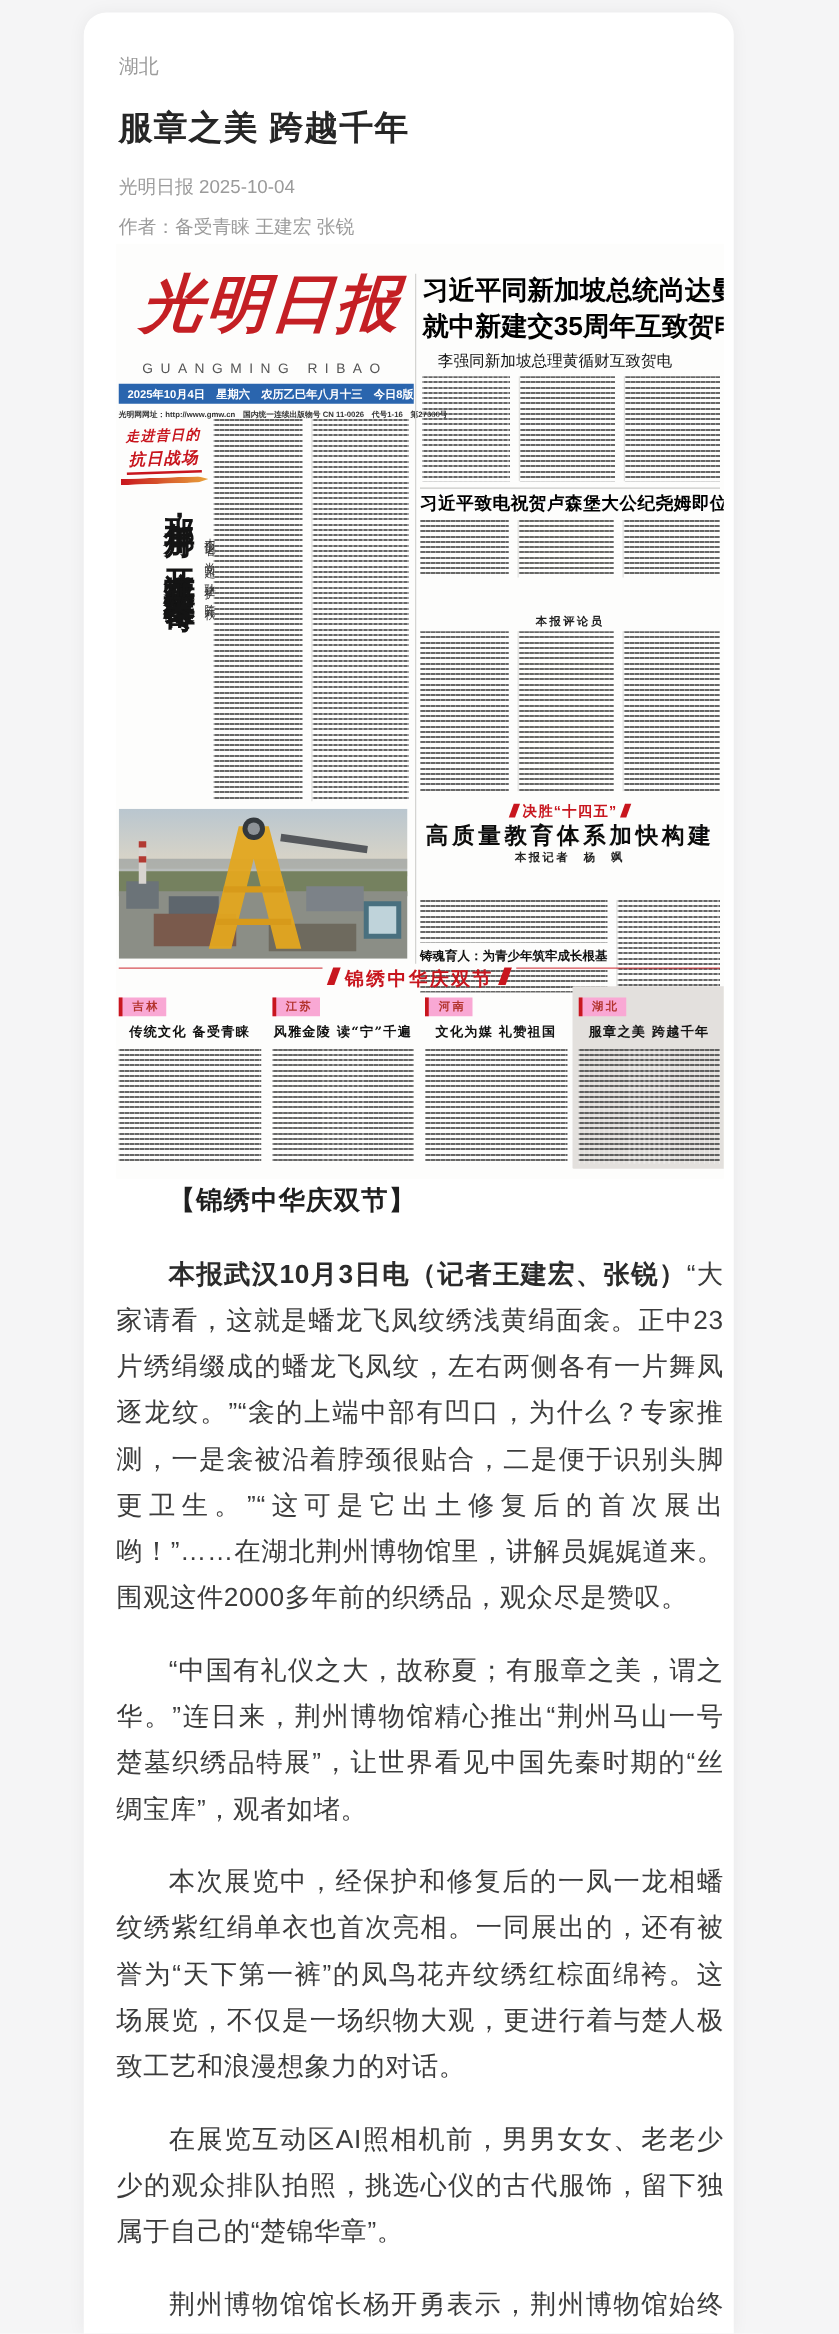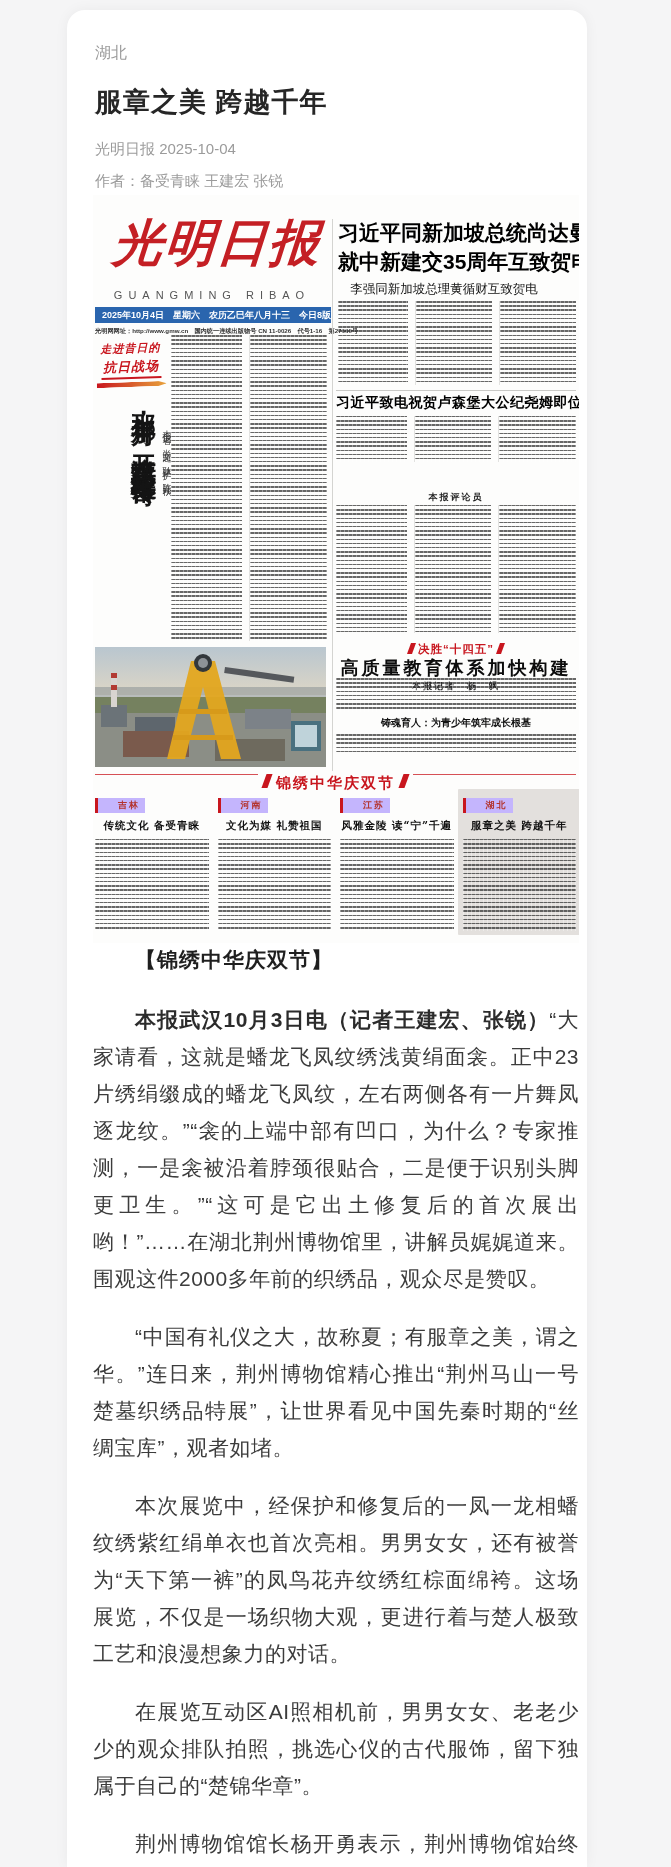--- a/index.html
+++ b/index.html
@@ -116,21 +116,21 @@
   .divider .sl{width:6px;height:14px;background:#c8161e;transform:skewX(-20deg);}
   .divider .tx{
     color:#c8161e;font-weight:900;font-size:15px;letter-spacing:2px;
     font-family:"Liberation Sans",sans-serif;white-space:nowrap;
   }
   .bcols{left:2px;top:598px;width:481px;display:flex;gap:9px;}
   .bcol{flex:1;}
   .bcol.hl{background:#e3e0dd;padding:4px 5px;margin:-4px -5px;border-radius:1px;}
   .rtag{
     display:inline-block;font-size:9px;font-weight:700;color:#b3342e;
-    border-left:3px solid #c8161e;background:#c4b5fd;padding:1px 5px 1px 20px;letter-spacing:2px;
+    border-left:3px solid #c8161e;background:#f9a8d4;padding:1px 5px 1px 8px;letter-spacing:2px;
     font-family:"Liberation Sans",sans-serif;
   }
   .bhead{
     text-align:center;font-weight:900;font-size:10.5px;letter-spacing:1px;color:#111;
     margin:6px 0 6px;white-space:nowrap;
   }
 
   
   .article{position:absolute;left:26px;top:936px;width:486px;}
   .section-tag{
@@ -225,21 +225,21 @@
       <div class="nt" style="height:128px;"></div>
       <div class="nt" style="height:128px;"></div>
       <div class="nt" style="height:128px;"></div>
     </div>
 
     <div class="abs edu-badge">
       <span class="sl"></span><span>决胜“十四五”</span><span class="sl"></span>
     </div>
     <div class="abs edu-h">高质量教育体系加快构建</div>
     <div class="abs small-byline" style="left:243px;top:485px;width:240px;">本报记者　杨　飒</div>
-    <div class="abs cols" style="left:243px;top:483px;width:240px;flex-direction:column;">
+    <div class="abs cols" style="left:243px;top:525px;width:240px;">
       <div>
         <div class="nt" style="height:34px;"></div>
         <div class="edu-subhead">铸魂育人：为青少年筑牢成长根基</div>
         <div class="nt" style="height:18px;"></div>
       </div>
       <div class="nt" style="height:76px;"></div>
     </div>
 
     <div class="abs divider">
       <div class="ln"></div>
@@ -249,39 +249,39 @@
       <div class="ln"></div>
     </div>
 
     <div class="abs bcols">
       <div class="bcol">
         <span class="rtag">吉林</span>
         <div class="bhead">传统文化 备受青睐</div>
         <div class="nt" style="height:92px;"></div>
       </div>
       <div class="bcol">
+        <span class="rtag">江苏</span>
+        <div class="bhead">风雅金陵 读“宁”千遍</div>
+        <div class="nt" style="height:92px;"></div>
+      </div>
+      <div class="bcol">
         <span class="rtag">河南</span>
         <div class="bhead">文化为媒 礼赞祖国</div>
-        <div class="nt" style="height:92px;"></div>
-      </div>
-      <div class="bcol">
-        <span class="rtag">江苏</span>
-        <div class="bhead">风雅金陵 读“宁”千遍</div>
         <div class="nt" style="height:92px;"></div>
       </div>
       <div class="bcol hl">
         <span class="rtag">湖北</span>
         <div class="bhead">服章之美 跨越千年</div>
         <div class="nt" style="height:92px;"></div>
       </div>
     </div>
   </div>
 
   <div class="article">
     <h2 class="section-tag">【锦绣中华庆双节】</h2>
     <p><span class="lead">本报武汉10月3日电（记者王建宏、张锐）</span><span>“大家请看，这就是蟠龙飞凤纹绣浅黄绢面衾。正中23片绣绢缀成的蟠龙飞凤纹，左右两侧各有一片舞凤逐龙纹。”“衾的上端中部有凹口，为什么？专家推测，一是衾被沿着脖颈很贴合，二是便于识别头脚更卫生。”“这可是它出土修复后的首次展出哟！”……在湖北荆州博物馆里，讲解员娓娓道来。围观这件2000多年前的织绣品，观众尽是赞叹。</span></p>
     <p>“中国有礼仪之大，故称夏；有服章之美，谓之华。”连日来，荆州博物馆精心推出“荆州马山一号楚墓织绣品特展”，让世界看见中国先秦时期的“丝绸宝库”，观者如堵。</p>
-    <p>本次展览中，经保护和修复后的一凤一龙相蟠纹绣紫红绢单衣也首次亮相。男男女女，还有被誉为“天下第一裤”的凤鸟花卉纹绣红棕面绵袴。这场展览，不仅是一场织物大观，更进行着与楚人极致工艺和浪漫想象力的对话。</p>
+    <p>本次展览中，经保护和修复后的一凤一龙相蟠纹绣紫红绢单衣也首次亮相。一同展出的，还有被誉为“天下第一裤”的凤鸟花卉纹绣红棕面绵袴。这场展览，不仅是一场织物大观，更进行着与楚人极致工艺和浪漫想象力的对话。</p>
     <p>在展览互动区AI照相机前，男男女女、老老少少的观众排队拍照，挑选心仪的古代服饰，留下独属于自己的“楚锦华章”。</p>
     <p>荆州博物馆馆长杨开勇表示，荆州博物馆始终秉持传承弘扬中华优秀传统文化与荆楚灿烂文明的初心，致力于推动楚文化融入当代生活、走向国际舞台。</p>
   </div>
 
 </div>
 
 </body></html>

